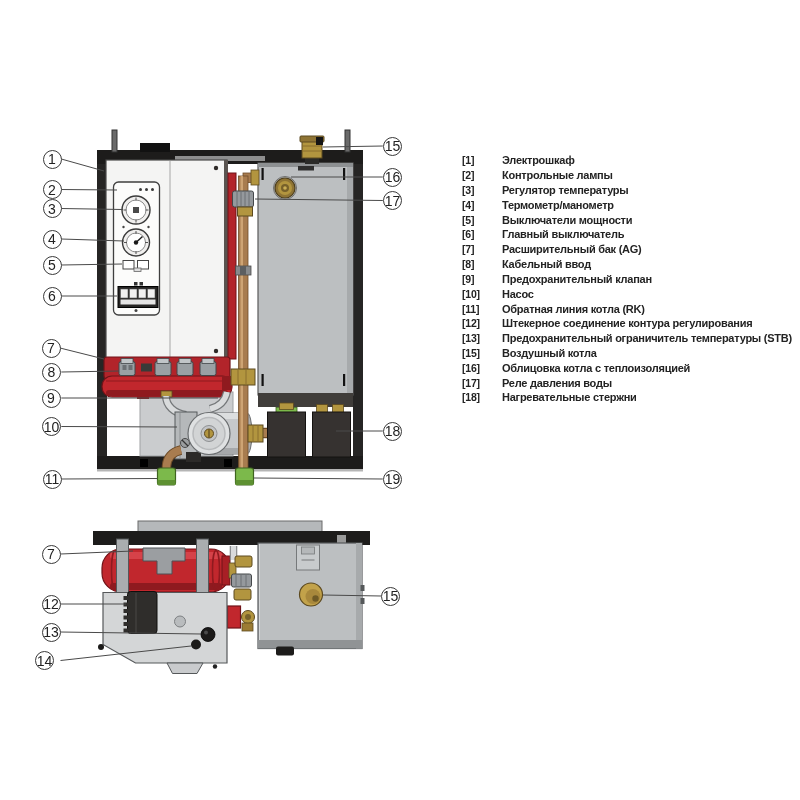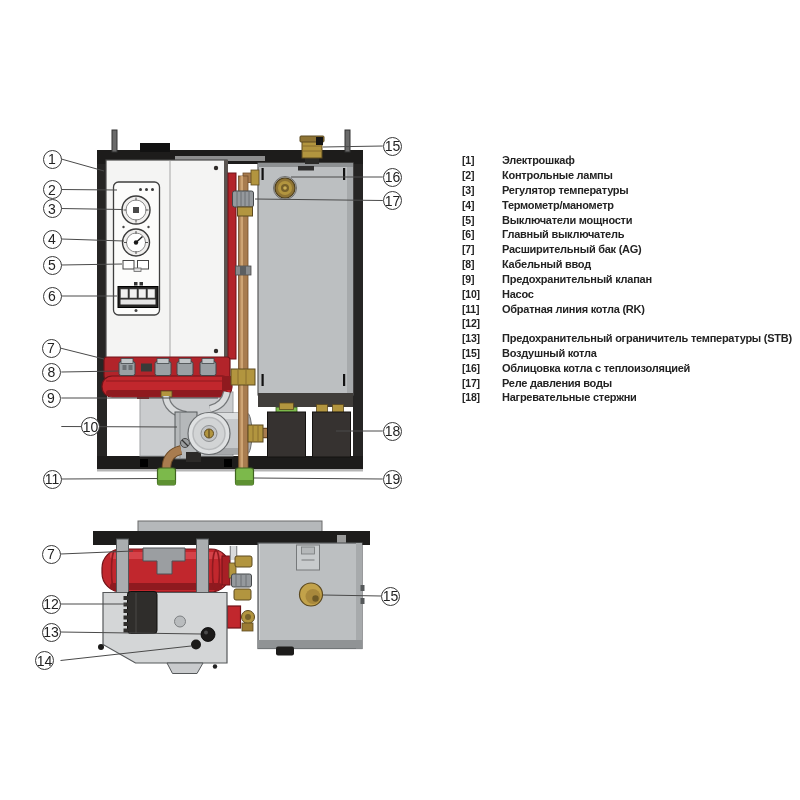--- a/index.html
+++ b/index.html
@@ -330,21 +330,21 @@
 
 <div class="callout" style="left:42.5px;top:149.5px;">1</div>
 <div class="callout" style="left:42.5px;top:180px;">2</div>
 <div class="callout" style="left:42.5px;top:199px;">3</div>
 <div class="callout" style="left:42.5px;top:229.5px;">4</div>
 <div class="callout" style="left:42.5px;top:255.5px;">5</div>
 <div class="callout" style="left:42.5px;top:286.5px;">6</div>
 <div class="callout" style="left:41.5px;top:338.5px;">7</div>
 <div class="callout" style="left:42px;top:362.5px;">8</div>
 <div class="callout" style="left:41.5px;top:388.5px;">9</div>
-<div class="callout" style="left:42px;top:417px;margin-left:39px;">10</div>
+<div class="callout" style="left:42px;top:417px;">10</div>
 <div class="callout" style="left:42.5px;top:469.5px;">11</div>
 <div class="callout" style="left:383px;top:136.5px;">15</div>
 <div class="callout" style="left:383px;top:167.5px;">16</div>
 <div class="callout" style="left:383px;top:191px;">17</div>
 <div class="callout" style="left:383px;top:421.5px;">18</div>
 <div class="callout" style="left:383px;top:469.5px;">19</div>
 <div class="callout" style="left:41.5px;top:544.5px;">7</div>
 <div class="callout" style="left:41.5px;top:594.5px;">12</div>
 <div class="callout" style="left:41.5px;top:622.5px;">13</div>
 <div class="callout" style="left:35px;top:651px;">14</div>
@@ -390,20 +390,21 @@
   <div class="legend-row">
         <span class="ref">[10]</span>
         <span class="lbl">Насос</span>
       </div>
   <div class="legend-row">
         <span class="ref">[11]</span>
         <span class="lbl">Обратная линия котла (RK)</span>
       </div>
   <div class="legend-row">
         <span class="ref">[12]</span>
+        <span class="lbl">Штекерное соединение контура регулирования</span>
       </div>
   <div class="legend-row">
         <span class="ref">[13]</span>
         <span class="lbl">Предохранительный ограничитель температуры (STB)</span>
       </div>
   <div class="legend-row">
         <span class="ref">[15]</span>
         <span class="lbl">Воздушный котла</span>
       </div>
   <div class="legend-row">

